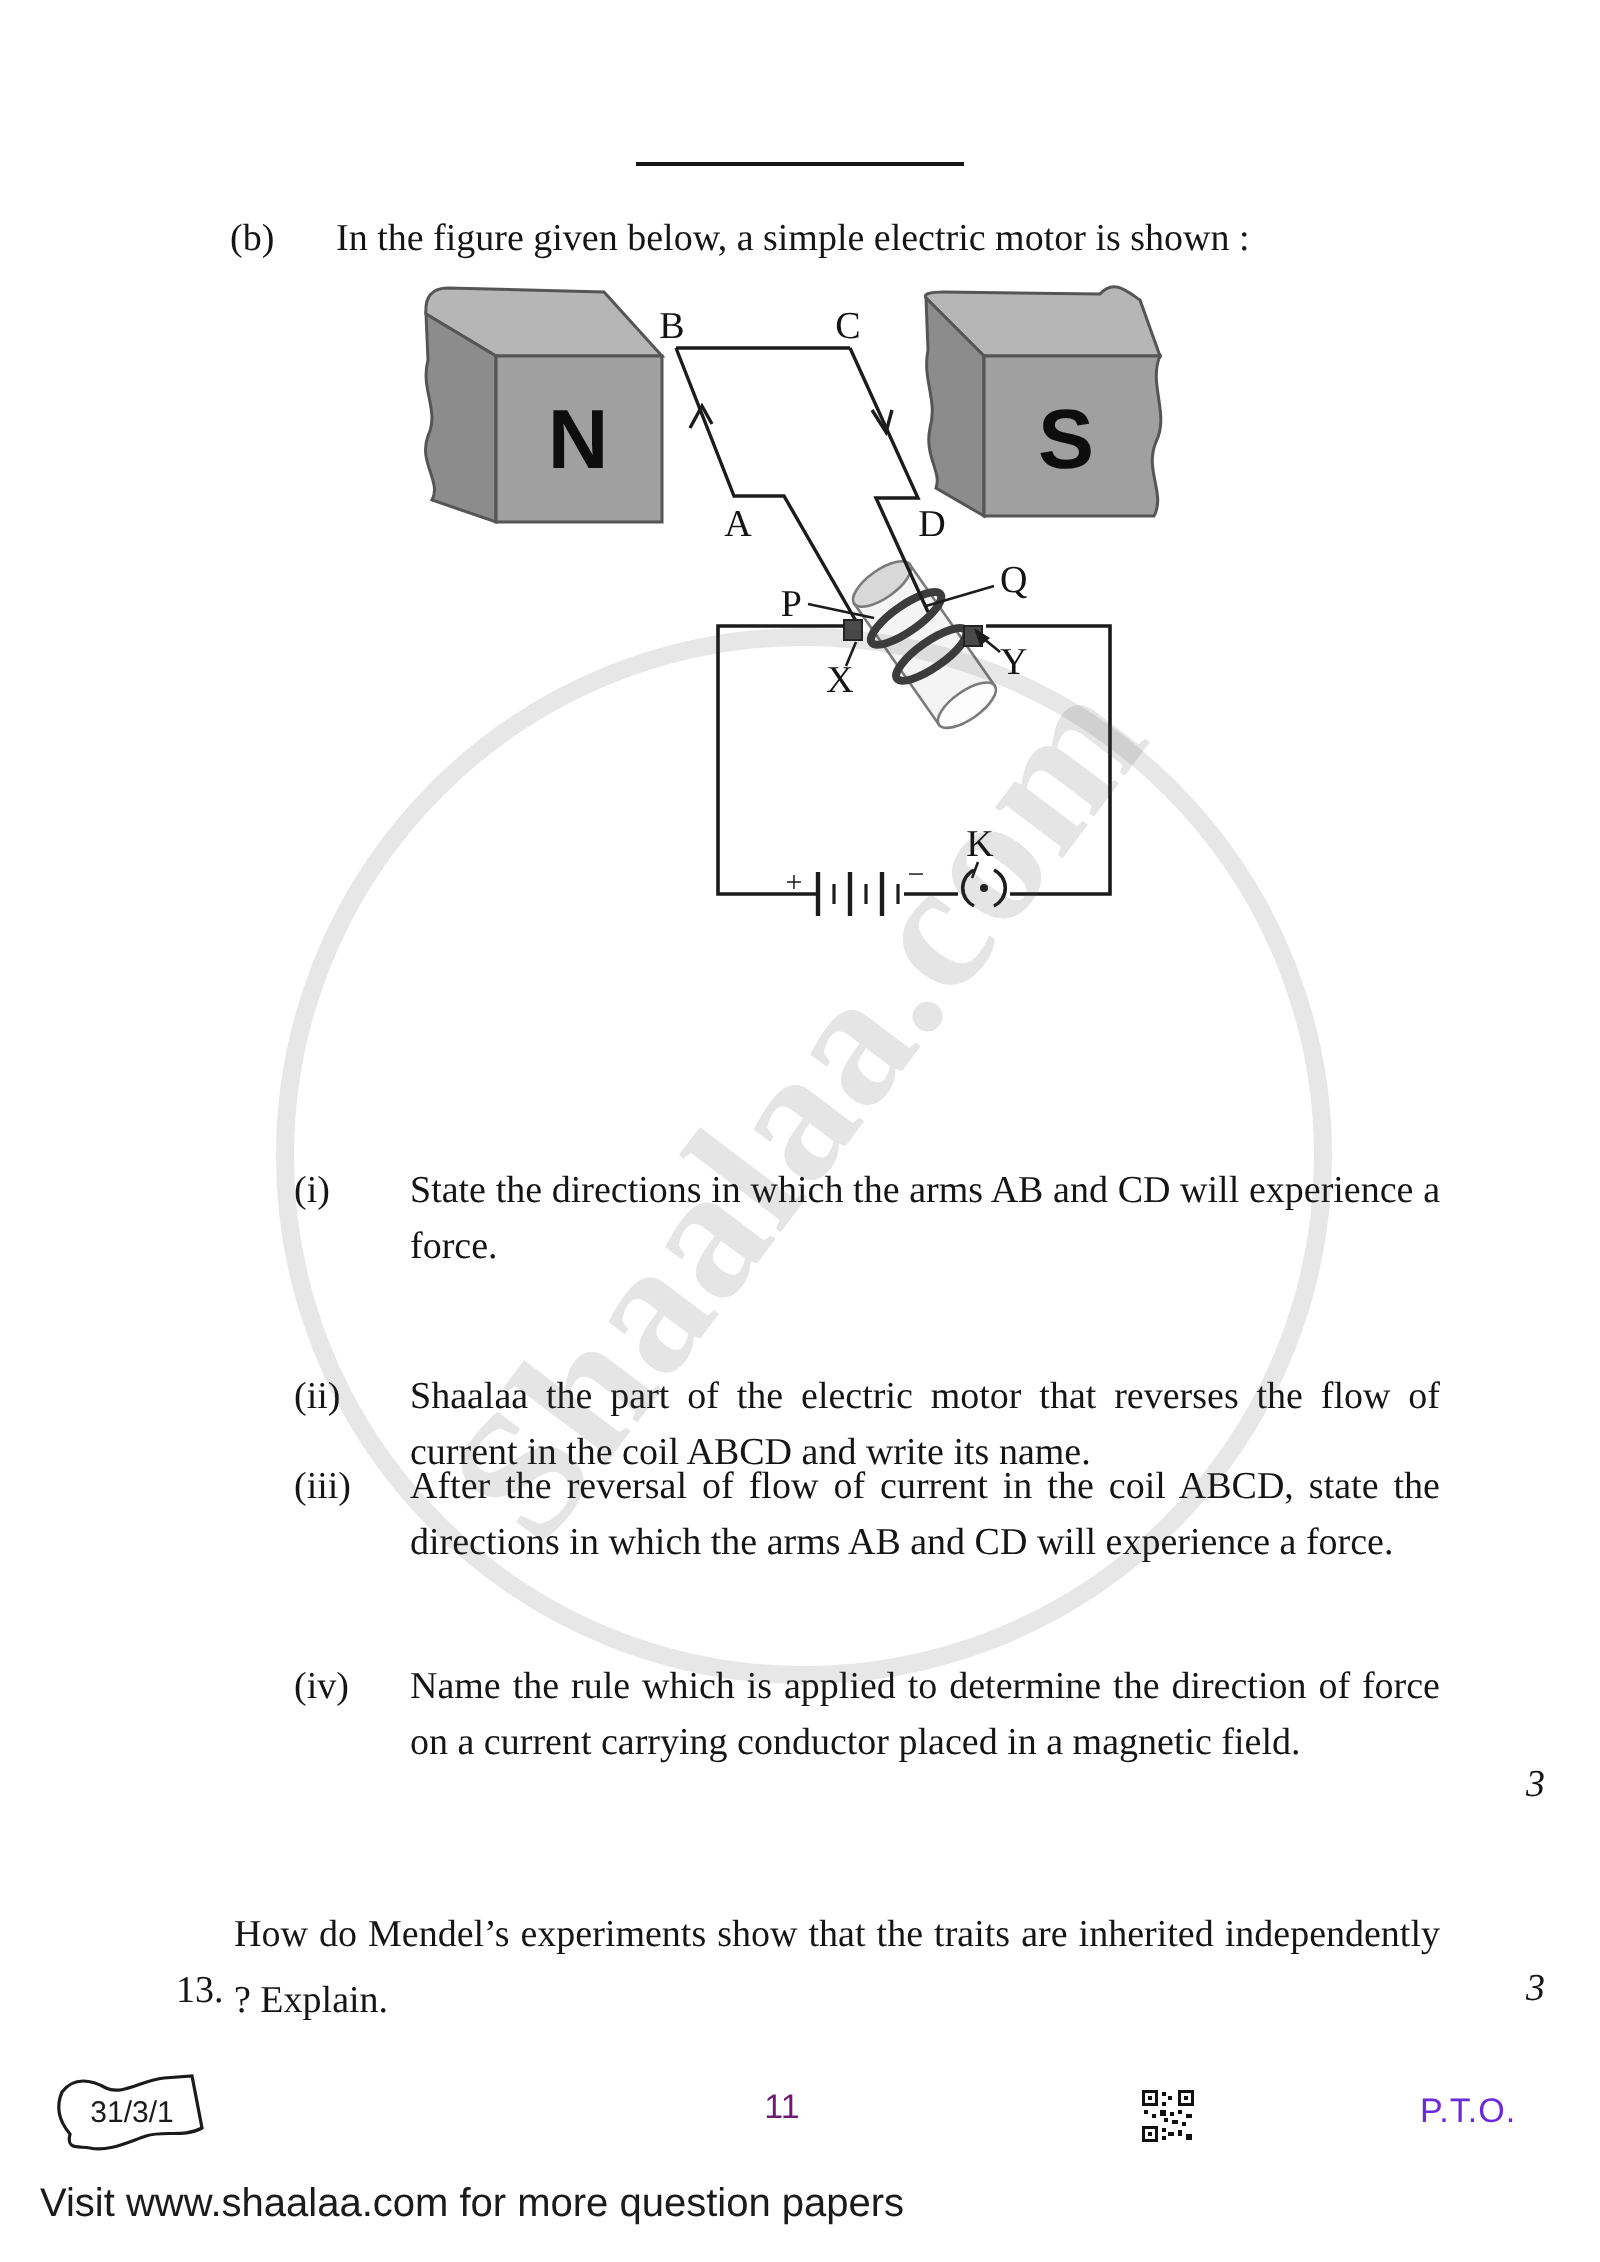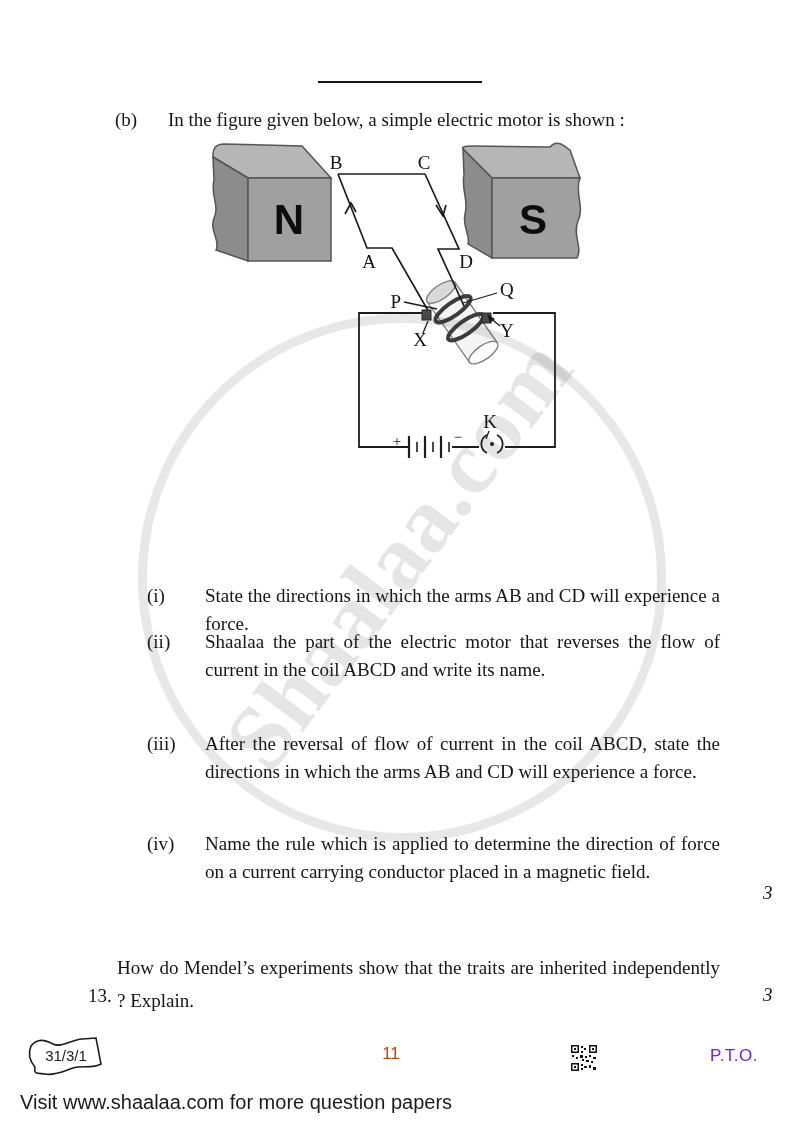--- a/index.html
+++ b/index.html
@@ -9,36 +9,36 @@
   
   .qb{position:absolute;left:95px;top:106px;width:640px;font-size:19px;line-height:28px;margin-left:20px;}
   .qb-label{display:inline-block;width:53px;}
   
   .figure{position:absolute;left:170px;top:135px;width:450px;height:340px;}
   
   .para{position:absolute;left:148px;top:507px;width:572px;font-size:19px;line-height:28px;text-align:justify;}
   .sub{position:absolute;left:147px;width:573px;font-size:19px;line-height:27.5px;}
   .sub-label{position:absolute;left:0;top:0;}
   .sub-text{margin-left:58px;text-align:justify;}
-  .sub-i{top:582px}.sub-ii{top:628px}.sub-iii{top:730px}.sub-iv{top:830px}
+  .sub-i{top:582px}.sub-ii{top:685px}.sub-iii{top:730px}.sub-iv{top:830px}
   .marks{position:absolute;left:763px;font-size:19px;font-style:italic;}
   .marks-iv{top:882px}.marks-13{top:984px}
   .q13{position:absolute;left:88px;top:951px;width:632px;font-size:19px;line-height:33px;}
   .q13-label{position:absolute;left:0;top:0;font-weight:normal;margin-top:28px;}
   .q13-text{margin-left:29px;text-align:justify;}
   
   .wm-ring{position:absolute;left:138px;top:314px;width:510px;height:510px;border-radius:50%;
            border:9px solid rgba(60,60,60,0.12);z-index:3;pointer-events:none;}
   .wm-text{position:absolute;left:100px;top:500px;width:600px;height:110px;z-index:3;pointer-events:none;
            font-family:"Liberation Serif", serif;font-weight:bold;font-size:92px;text-align:center;
            color:rgba(70,70,70,0.14);transform:rotate(-53deg);letter-spacing:1px;}
   
   .flag{position:absolute;left:24px;top:1033px;width:84px;height:48px;}
   .pageno{position:absolute;left:376px;top:1044px;width:30px;text-align:center;
-          font-family:"Liberation Sans", sans-serif;font-size:17px;color:#c2410c;}
+          font-family:"Liberation Sans", sans-serif;font-size:17px;color:#701a75;}
   .qr{position:absolute;left:571px;top:1045px;width:26px;height:26px;}
   .pto{position:absolute;left:710px;top:1046px;font-family:"Liberation Sans", sans-serif;
        font-size:17px;color:#6d28d9;letter-spacing:0.5px;}
   .visit{position:absolute;left:20px;top:1091px;font-family:"Liberation Sans", sans-serif;
          font-size:20px;color:#1b1b1b;}
   
   .figure text{font-family:"Liberation Serif", serif;font-size:19px;fill:#141414;}
   .figure .pole{font-family:"Liberation Sans", sans-serif;font-weight:bold;font-size:42px;fill:#0d0d0d;}
   .figure .small{font-size:15px;}
 </style>

